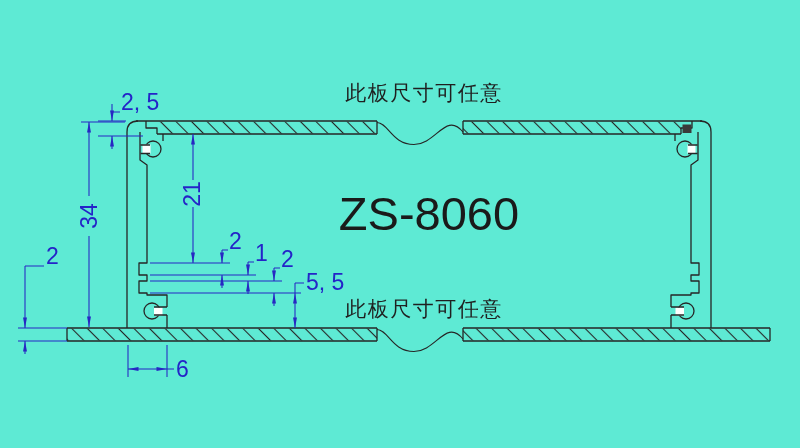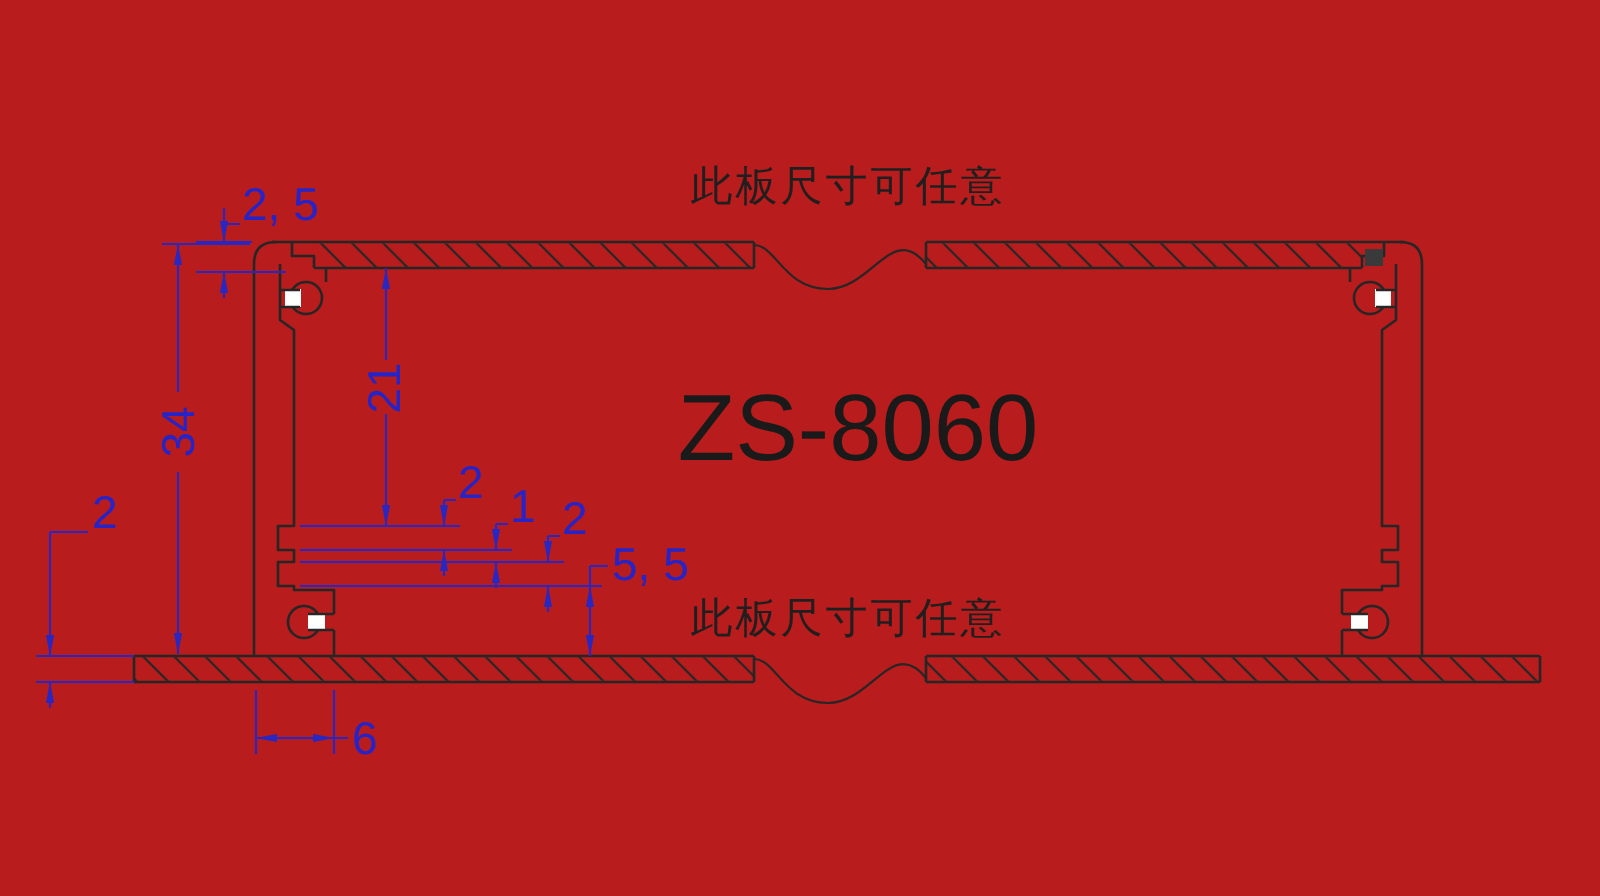--- a/index.html
+++ b/index.html
@@ -1,16 +1,16 @@
 <!DOCTYPE html>
 <html><head>
 <meta charset="utf-8">
 <style>
   html,body{margin:0;padding:0;background:#ffffff;}
-  .stage{position:relative;width:800px;height:448px;background:#b91c1c;overflow:hidden;
+  .stage{position:relative;width:800px;height:448px;background:#5eead4;overflow:hidden;
          font-family:"Liberation Sans","DejaVu Sans",sans-serif;}
   svg{display:block;}
   .geo{stroke:#262626;stroke-width:1.3;fill:none;stroke-linejoin:round;stroke-linecap:butt;}
   .geo-thin{stroke:#262626;stroke-width:1.1;fill:none;}
   .dim{stroke:#2727c3;stroke-width:1.05;fill:none;}
   .dimfill{fill:#2727c3;stroke:none;}
   .dimtext{fill:#2424c8;font-size:23px;font-family:"Liberation Sans","DejaVu Sans",sans-serif;}
   .notetext{fill:#1f1f1f;font-size:21px;letter-spacing:1.5px;font-family:"DejaVu Sans","Liberation Sans",sans-serif;}
   .titletext{fill:#1a1a1a;font-size:47px;font-family:"Liberation Sans","DejaVu Sans",sans-serif;}
   .whitepatch{fill:#ffffff;stroke:none;}

